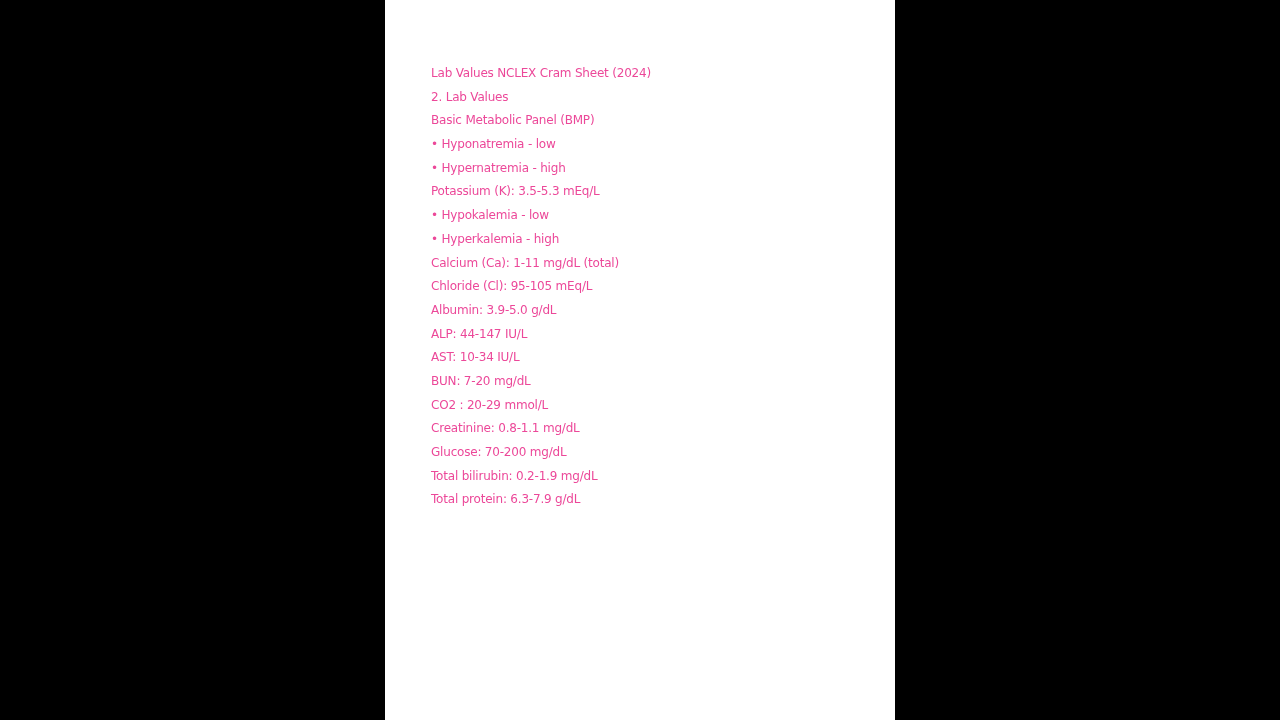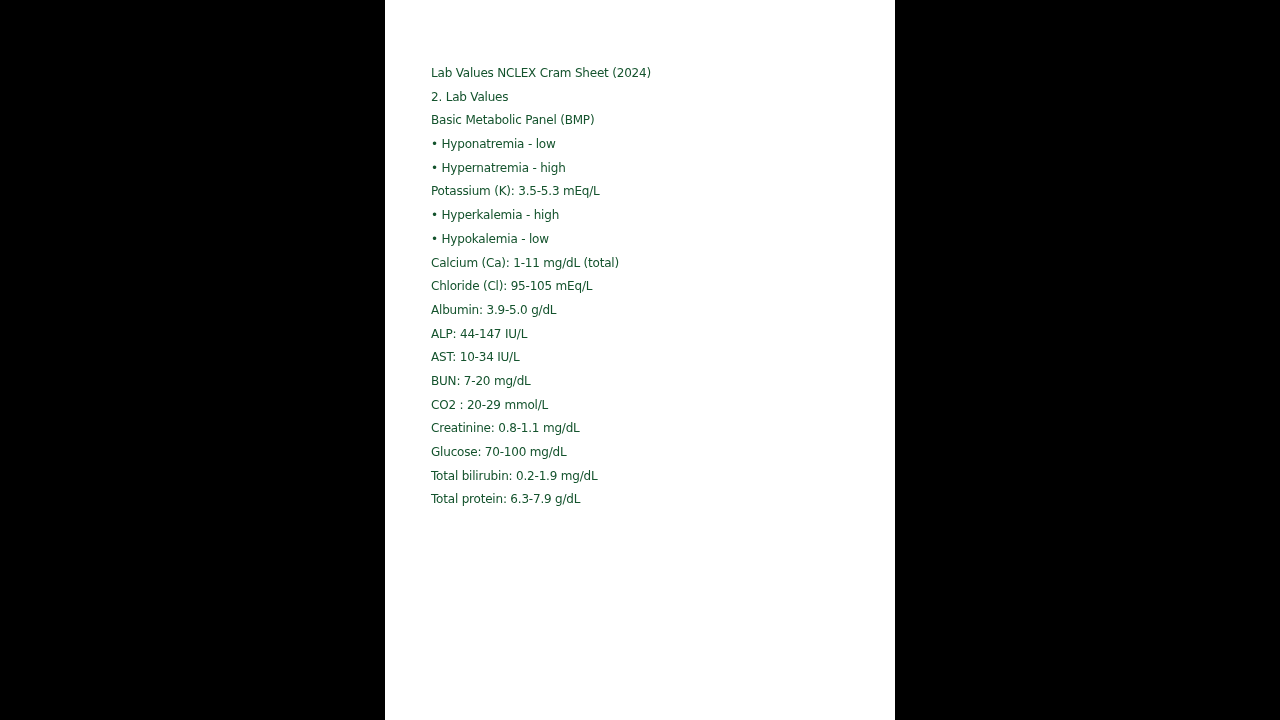--- a/index.html
+++ b/index.html
@@ -24,49 +24,49 @@
       height: 720px;
       background: #ffffff;
     }
     .content {
       position: absolute;
       left: 46px;
       top: 63px;
       width: 440px;
       font-family: "DejaVu Sans", sans-serif;
       font-size: 12px;
-      color: #14532d;
+      color: #ec4899;
       letter-spacing: -0.2px;
     }
     .line {
       height: 23.7px;
       line-height: 20px;
       white-space: nowrap;
     }
   </style>
 </head>
 <body>
 
 <div class="viewport">
   <div class="page">
     <div class="content">
       <div class="line">Lab Values NCLEX Cram Sheet (2024)</div>
       <div class="line">2. Lab Values</div>
       <div class="line">Basic Metabolic Panel (BMP)</div>
       <div class="line">• Hyponatremia - low</div>
       <div class="line">• Hypernatremia - high</div>
       <div class="line">Potassium (K): 3.5-5.3 mEq/L</div>
+      <div class="line">• Hypokalemia - low</div>
       <div class="line">• Hyperkalemia - high</div>
-      <div class="line">• Hypokalemia - low</div>
       <div class="line">Calcium (Ca): 1-11 mg/dL (total)</div>
       <div class="line">Chloride (Cl): 95-105 mEq/L</div>
       <div class="line">Albumin: 3.9-5.0 g/dL</div>
       <div class="line">ALP: 44-147 IU/L</div>
       <div class="line">AST: 10-34 IU/L</div>
       <div class="line">BUN: 7-20 mg/dL</div>
       <div class="line">CO2 : 20-29 mmol/L</div>
       <div class="line">Creatinine: 0.8-1.1 mg/dL</div>
-      <div class="line">Glucose: 70-100 mg/dL</div>
+      <div class="line">Glucose: 70-200 mg/dL</div>
       <div class="line">Total bilirubin: 0.2-1.9 mg/dL</div>
       <div class="line">Total protein: 6.3-7.9 g/dL</div>
     </div>
   </div>
 </div>
 
 </body></html>

